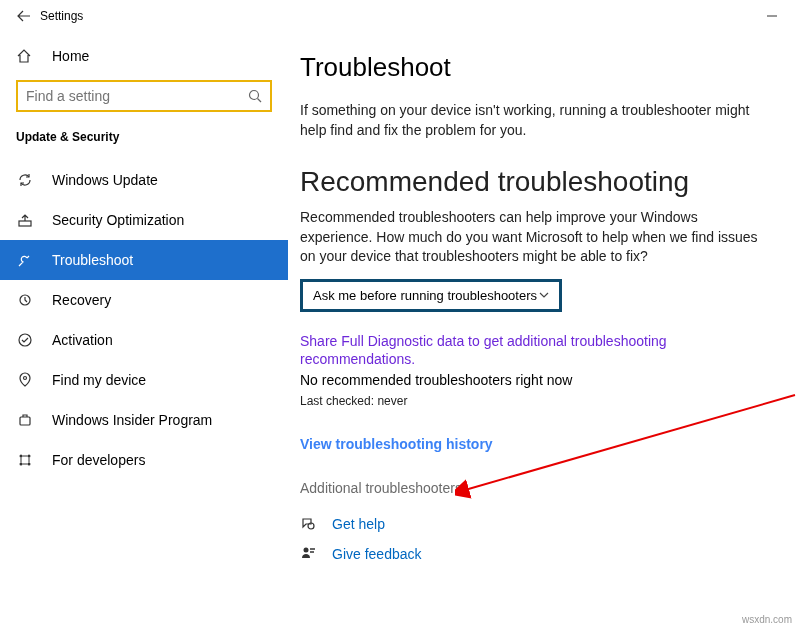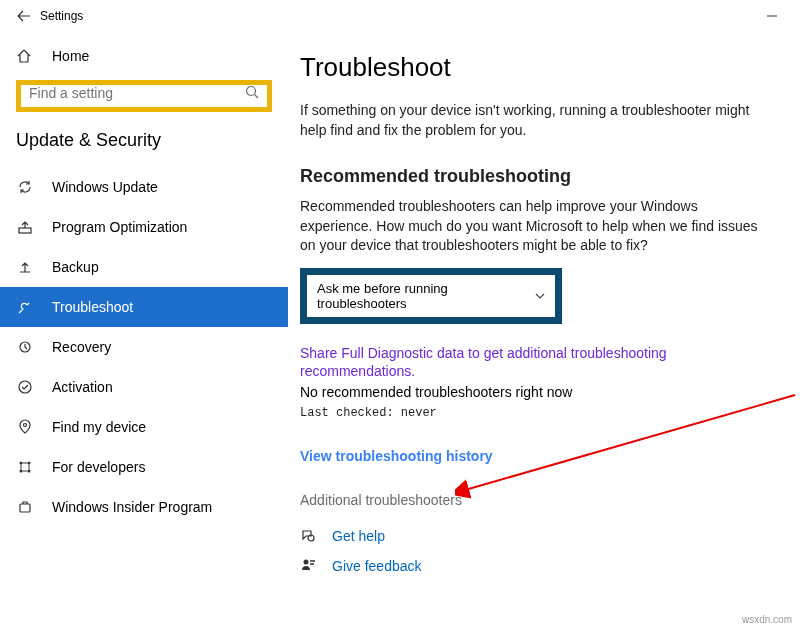--- a/index.html
+++ b/index.html
@@ -6,38 +6,38 @@
 body { font-family: "Segoe UI", -apple-system, sans-serif; font-size: 14px; color: #000; background: #fff; width: 800px; height: 629px; overflow: hidden; position: relative; }
 .titlebar { display: flex; align-items: center; height: 32px; padding: 0 8px; }
 .titlebar .back { width: 32px; height: 32px; display: flex; align-items: center; justify-content: center; cursor: pointer; }
 .titlebar .title { margin-left: 0; font-size: 12px; }
 .titlebar .spacer { flex: 1; }
 .titlebar .winbtn { width: 40px; height: 32px; display: flex; align-items: center; justify-content: center; cursor: pointer; }
 .container { display: flex; height: calc(100% - 32px); }
 .sidebar { width: 288px; padding: 8px 16px 16px 16px; position: relative; }
 .home { display: flex; align-items: center; padding: 8px 0; margin-bottom: 8px; cursor: pointer; }
 .home .icon { width: 16px; display: flex; align-items: center; justify-content: center; margin-right: 20px; }
-.searchbox { display: flex; align-items: flex-start; border: 5px solid #eab308; height: 32px; padding: 0 8px; margin-bottom: 18px; }
+.searchbox { display: flex; align-items: center; border: 2px solid #eab308; height: 32px; padding: 0 8px; margin-bottom: 18px; }
 .searchbox input { flex: 1; border: none; outline: none; font-size: 14px; font-family: inherit; color: #666; }
 .searchbox .sicon { color: #666; }
-.section-head { font-weight: 400; margin-bottom: 16px; font-size: 18px; }
+.section-head { font-weight: 700; margin-bottom: 16px; font-size: 12px; }
 .navlist { list-style: none; }
 .navlist li { display: flex; align-items: center; height: 40px; cursor: pointer; position: relative; }
 .navlist li .icon { width: 18px; display: flex; align-items: center; justify-content: center; margin-right: 18px; color: #333; }
 .navlist li.active { background: #1e6fcc; color: #fff; margin-left: -16px; margin-right: -16px; padding-left: 16px; padding-right: 16px; }
 .navlist li.active .icon { color: #fff; }
 .main { flex: 1; padding: 20px 30px 0 12px; overflow-y: auto; }
 .page-title { font-weight: 400; font-size: 26px; margin-bottom: 18px; }
 .body-text { line-height: 1.4; color: #222; margin-bottom: 26px; }
-.sub-title { font-weight: 700; font-size: 18px; margin-bottom: 10px; color: #222; }
-.dropdown { display: inline-flex; align-items: center; justify-content: space-between; border: 7px solid #0c4a6e; padding: 6px 10px; width: 262px; font-size: 13px; cursor: pointer; margin-bottom: 20px; }
+.sub-title { font-weight: 400; font-size: 28px; margin-bottom: 10px; color: #222; }
+.dropdown { display: inline-flex; align-items: center; justify-content: space-between; border: 3px solid #0c4a6e; padding: 6px 10px; width: 262px; font-size: 13px; cursor: pointer; margin-bottom: 20px; }
 .chev { font-size: 11px; color: #444; }
 .warn { color: #6d28d9; margin-bottom: 4px; line-height: 1.3; }
 .status { margin-bottom: 6px; }
-.last { font-size: 12px; color: #222; margin-bottom: 28px; font-family: Liberation Mono, monospace; }
+.last { font-size: 12px; color: #222; margin-bottom: 28px; }
 .link { color: #3b82f6; cursor: pointer; margin-bottom: 28px; display: inline-block; font-weight: bold; }
 .gray-head { color: #6b6b6b; margin-bottom: 20px; }
 .helprow { display: flex; align-items: center; margin-bottom: 14px; }
 .helprow .hicon { width: 18px; margin-right: 14px; color: #333; display: flex; align-items: center; }
 .helprow .hlink { color: #0067c0; cursor: pointer; }
 .watermark { position: absolute; bottom: 4px; right: 8px; font-size: 10px; color: #999; }
 svg { display: block; }
 .arrow-annot { position: absolute; pointer-events: none; }
 </style>
 </head>
@@ -88,29 +88,21 @@
           </span>
         <span>Windows Update</span>
       </li>
       <li>
         <span class="icon">
             <svg width="16" height="16" viewBox="0 0 16 16">
               <rect x="2" y="9" width="12" height="5" stroke="#333" stroke-width="1.2" fill="none"></rect>
               <path d="M8 9 V3 M5 6 L8 3 L11 6" stroke="#333" stroke-width="1.2" fill="none"></path>
             </svg>
           </span>
-        <span>Program Optimization</span>
-      </li>
-      <li>
-        <span class="icon">
-            <svg width="16" height="16" viewBox="0 0 16 16">
-              <path d="M8 13 V4 M5 7 L8 4 L11 7 M3 13 H13" stroke="#333" stroke-width="1.2" fill="none"></path>
-            </svg>
-          </span>
-        <span>Backup</span>
+        <span>Security Optimization</span>
       </li>
       <li class="active">
         <span class="icon">
             <svg width="16" height="16" viewBox="0 0 16 16">
               <path d="M10 6 A3 3 0 1 0 6 10 L2 14 M12 4 L10 6" stroke="#fff" stroke-width="1.2" fill="none"></path>
             </svg>
           </span>
         <span>Troubleshoot</span>
       </li>
       <li>
@@ -132,41 +124,41 @@
         <span>Activation</span>
       </li>
       <li>
         <span class="icon">
             <svg width="16" height="16" viewBox="0 0 16 16">
               <path d="M8 14 C8 14 13 10 13 6 A5 5 0 0 0 3 6 C3 10 8 14 8 14 Z" stroke="#333" stroke-width="1.2" fill="none"></path>
               <circle cx="8" cy="6" r="1.5" stroke="#333" stroke-width="1.2" fill="none"></circle>
             </svg>
           </span>
         <span>Find my device</span>
+      </li>
+      <li>
+        <span class="icon">
+            <svg width="16" height="16" viewBox="0 0 16 16">
+              <rect x="3" y="5" width="10" height="8" rx="1" stroke="#333" stroke-width="1.2" fill="none"></rect>
+              <path d="M6 5 V3 H10 V5" stroke="#333" stroke-width="1.2" fill="none"></path>
+            </svg>
+          </span>
+        <span>Windows Insider Program</span>
       </li>
       <li>
         <span class="icon">
             <svg width="16" height="16" viewBox="0 0 16 16">
               <circle cx="4" cy="4" r="1.5" fill="#333"></circle>
               <circle cx="12" cy="4" r="1.5" fill="#333"></circle>
               <circle cx="4" cy="12" r="1.5" fill="#333"></circle>
               <circle cx="12" cy="12" r="1.5" fill="#333"></circle>
               <path d="M4 5.5 V10.5 M12 5.5 V10.5 M5.5 4 H10.5 M5.5 12 H10.5" stroke="#333" stroke-width="1"></path>
             </svg>
           </span>
         <span>For developers</span>
-      </li>
-      <li>
-        <span class="icon">
-            <svg width="16" height="16" viewBox="0 0 16 16">
-              <rect x="3" y="5" width="10" height="8" rx="1" stroke="#333" stroke-width="1.2" fill="none"></rect>
-              <path d="M6 5 V3 H10 V5" stroke="#333" stroke-width="1.2" fill="none"></path>
-            </svg>
-          </span>
-        <span>Windows Insider Program</span>
       </li>
     </ul>
   </div>
 
   <div class="main">
     <h1 class="page-title">Troubleshoot</h1>
     <p class="body-text">If something on your device isn't working, running a troubleshooter might help find and fix the problem for you.</p>
     <h2 class="sub-title">Recommended troubleshooting</h2>
     <p class="body-text" style="margin-bottom:12px;">Recommended troubleshooters can help improve your Windows experience. How much do you want Microsoft to help when we find issues on your device that troubleshooters might be able to fix?</p>
     <div class="dropdown">

